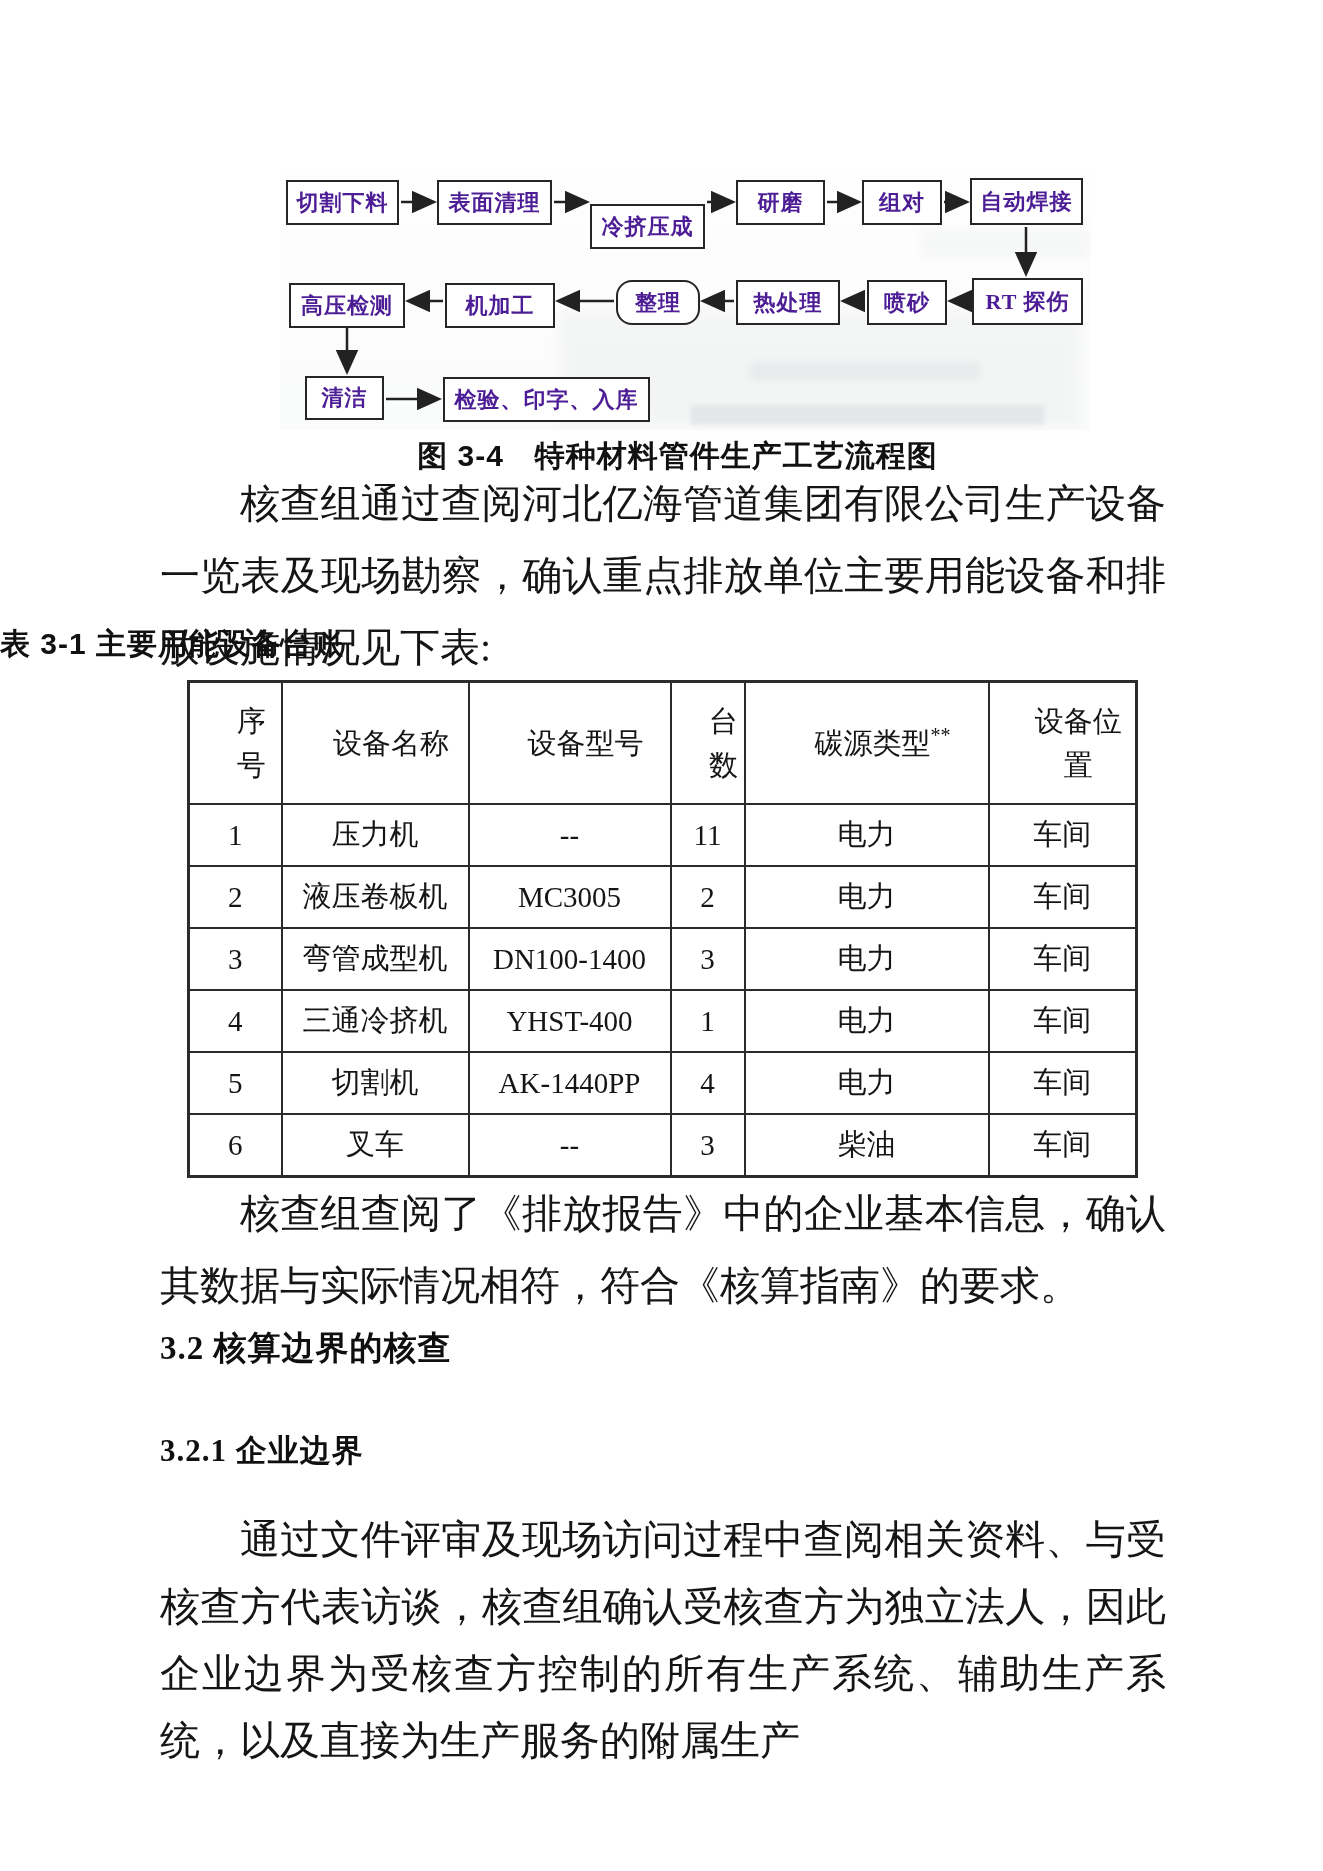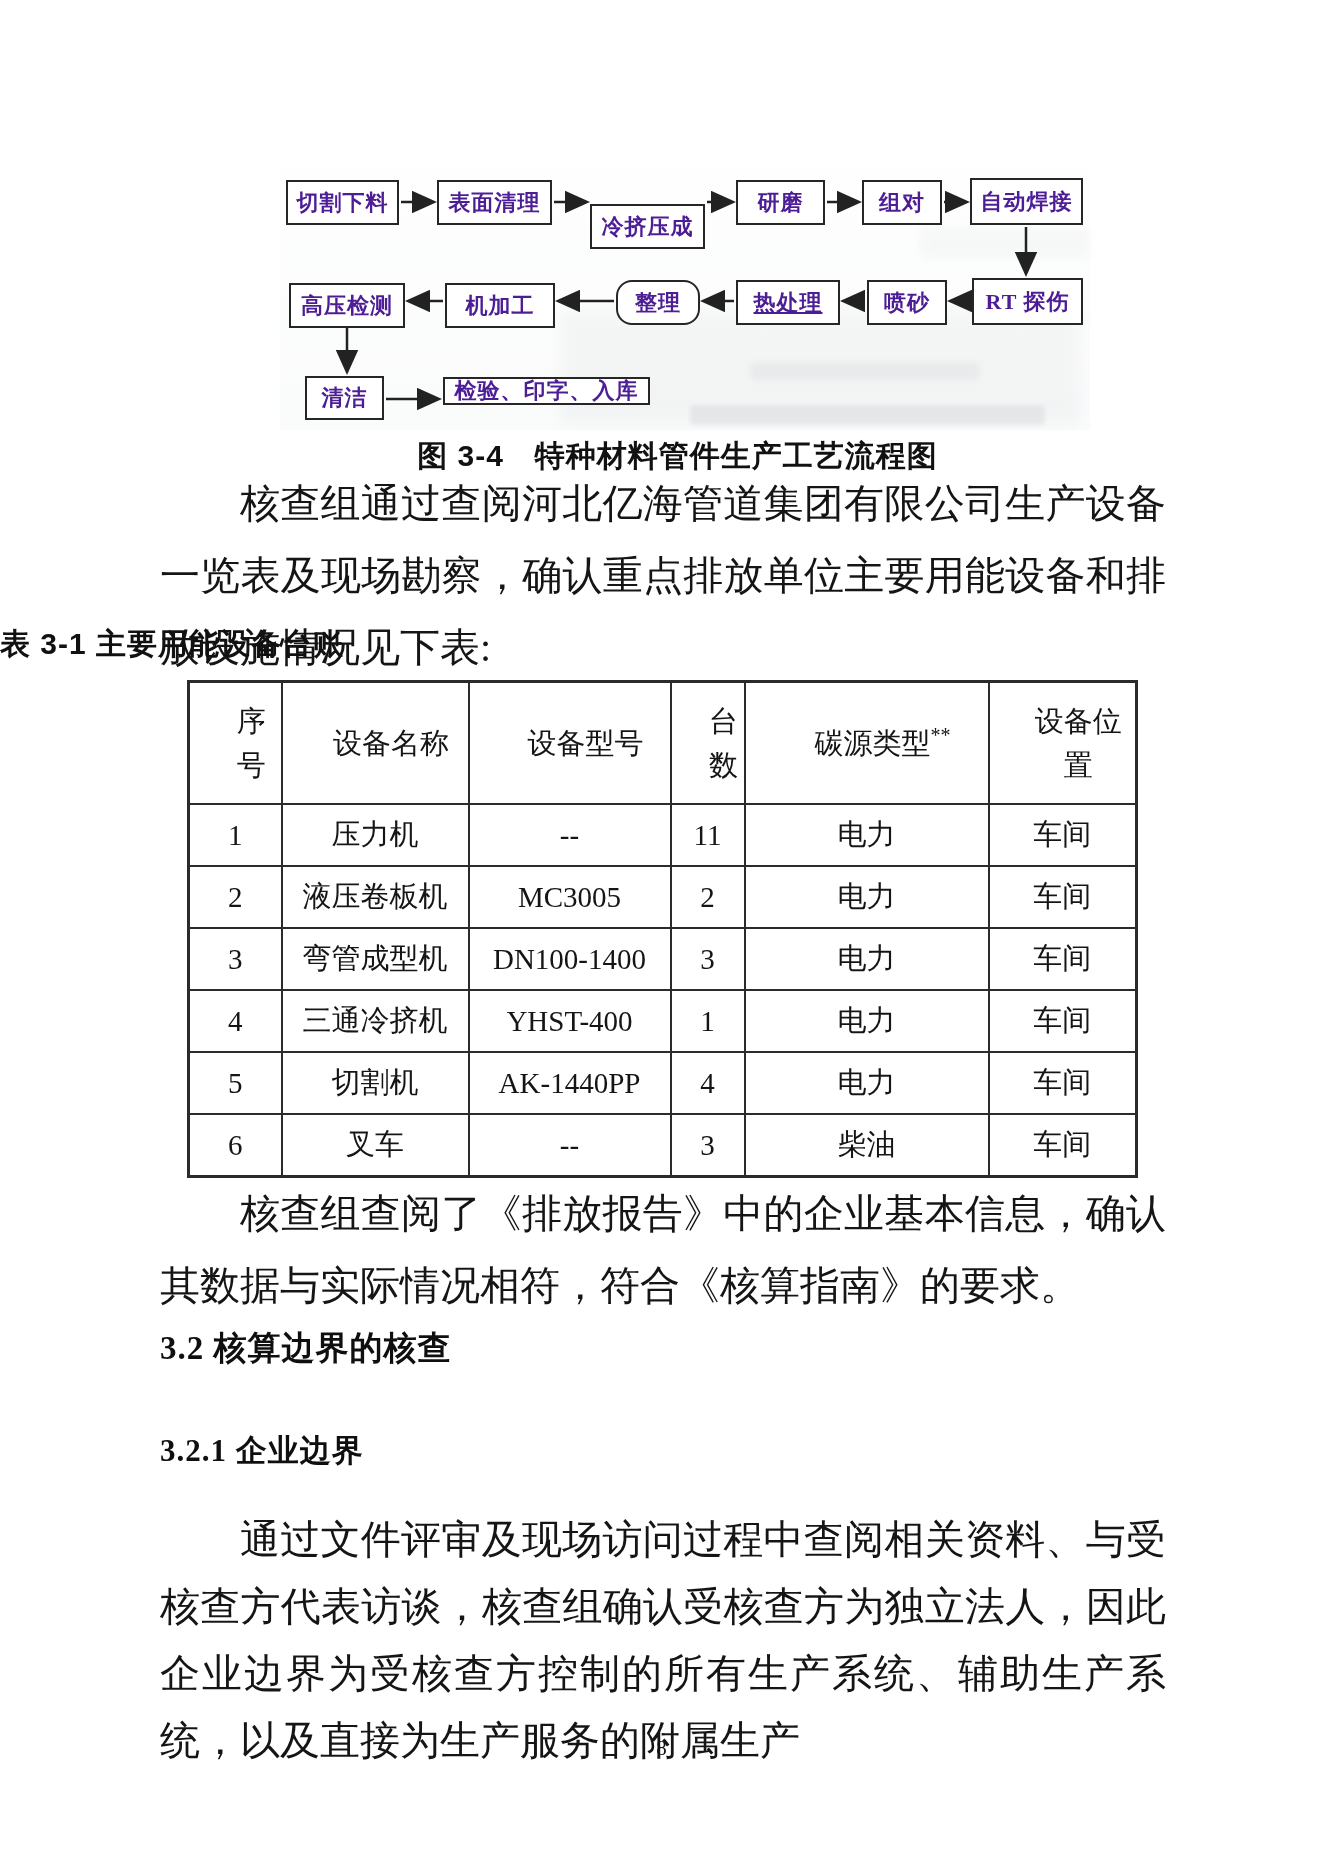--- a/index.html
+++ b/index.html
@@ -134,27 +134,27 @@
 
     <div class="fc-node" style="left:6px;top:10px;width:113px;height:45px;">切割下料</div>
     <div class="fc-node" style="left:157px;top:10px;width:115px;height:45px;">表面清理</div>
     <div class="fc-node" style="left:310px;top:10px;width:115px;height:45px;margin-top:24px;">冷挤压成</div>
     <div class="fc-node" style="left:456px;top:10px;width:89px;height:45px;">研磨</div>
     <div class="fc-node" style="left:582px;top:10px;width:80px;height:45px;">组对</div>
     <div class="fc-node" style="left:690px;top:8px;width:113px;height:47px;">自动焊接</div>
 
     <div class="fc-node" style="left:692px;top:108px;width:111px;height:47px;">RT 探伤</div>
     <div class="fc-node" style="left:587px;top:110px;width:80px;height:45px;">喷砂</div>
-    <div class="fc-node" style="left:456px;top:110px;width:104px;height:45px;text-decoration:underline;">热处理</div>
+    <div class="fc-node" style="left:456px;top:110px;width:104px;height:45px;">热处理</div>
     <div class="fc-node" style="left:336px;top:110px;width:84px;height:45px;border-radius:16px;">整理</div>
     <div class="fc-node" style="left:165px;top:113px;width:110px;height:45px;">机加工</div>
     <div class="fc-node" style="left:9px;top:113px;width:116px;height:45px;">高压检测</div>
 
     <div class="fc-node" style="left:25px;top:206px;width:79px;height:44px;">清洁</div>
-    <div class="fc-node" style="left:163px;top:207px;width:207px;height:28px;text-align:right;">检验、印字、入库</div>
+    <div class="fc-node" style="left:163px;top:207px;width:207px;height:45px;text-align:right;">检验、印字、入库</div>
   </div>
 
   <div class="fig-caption">图 3-4　特种材料管件生产工艺流程图</div>
 
   <div class="para para-1">核查组通过查阅河北亿海管道集团有限公司生产设备一览表及现场勘察，确认重点排放单位主要用能设备和排放设施情况见下表:</div>
 
   <div class="table-title">表 3-1 主要用能设备台账</div>
 
   <table class="equip-table">
     <colgroup>

